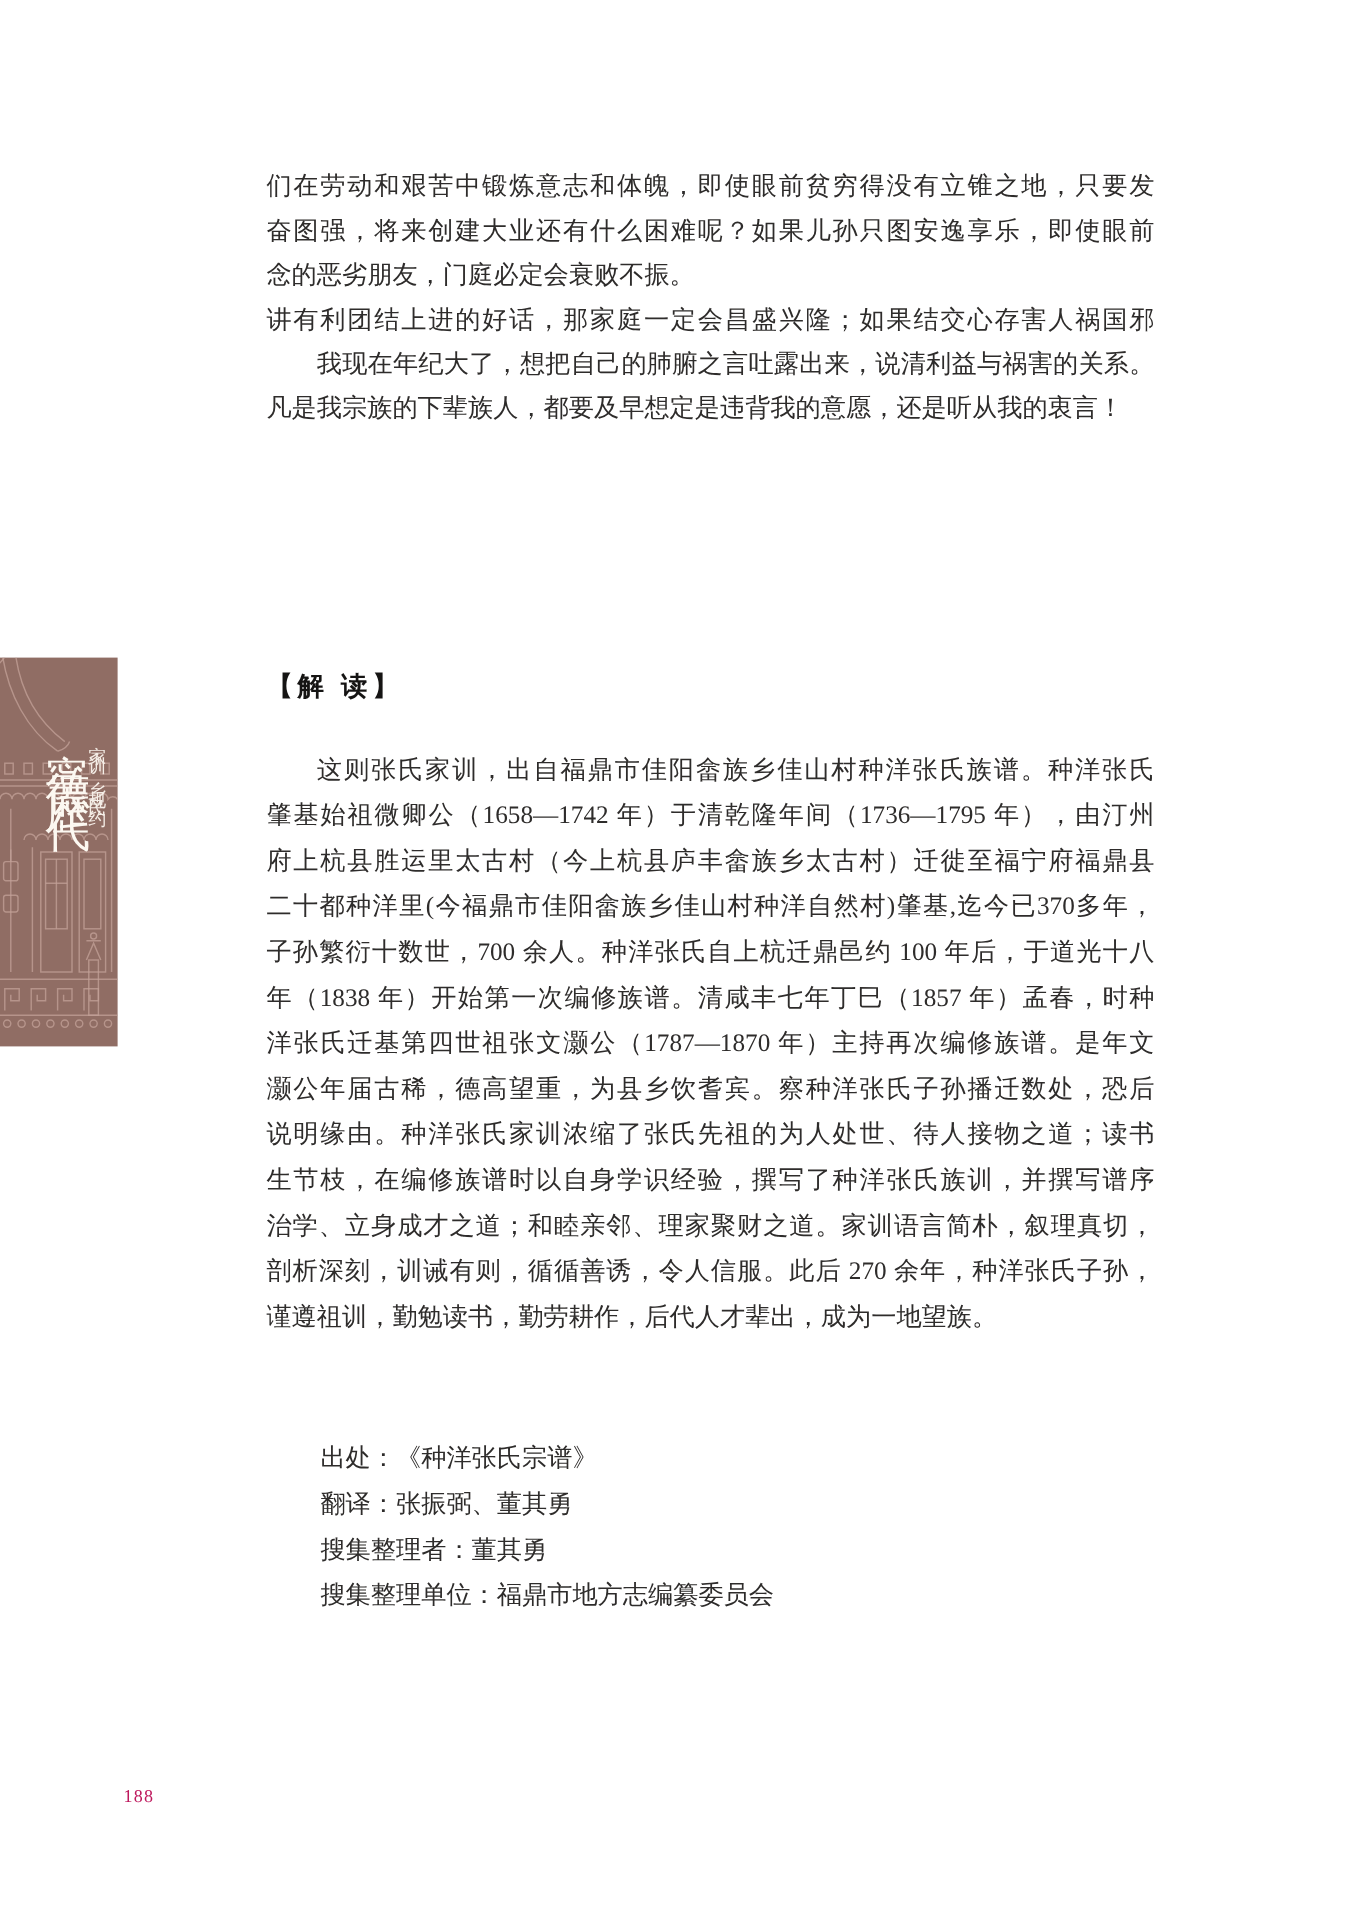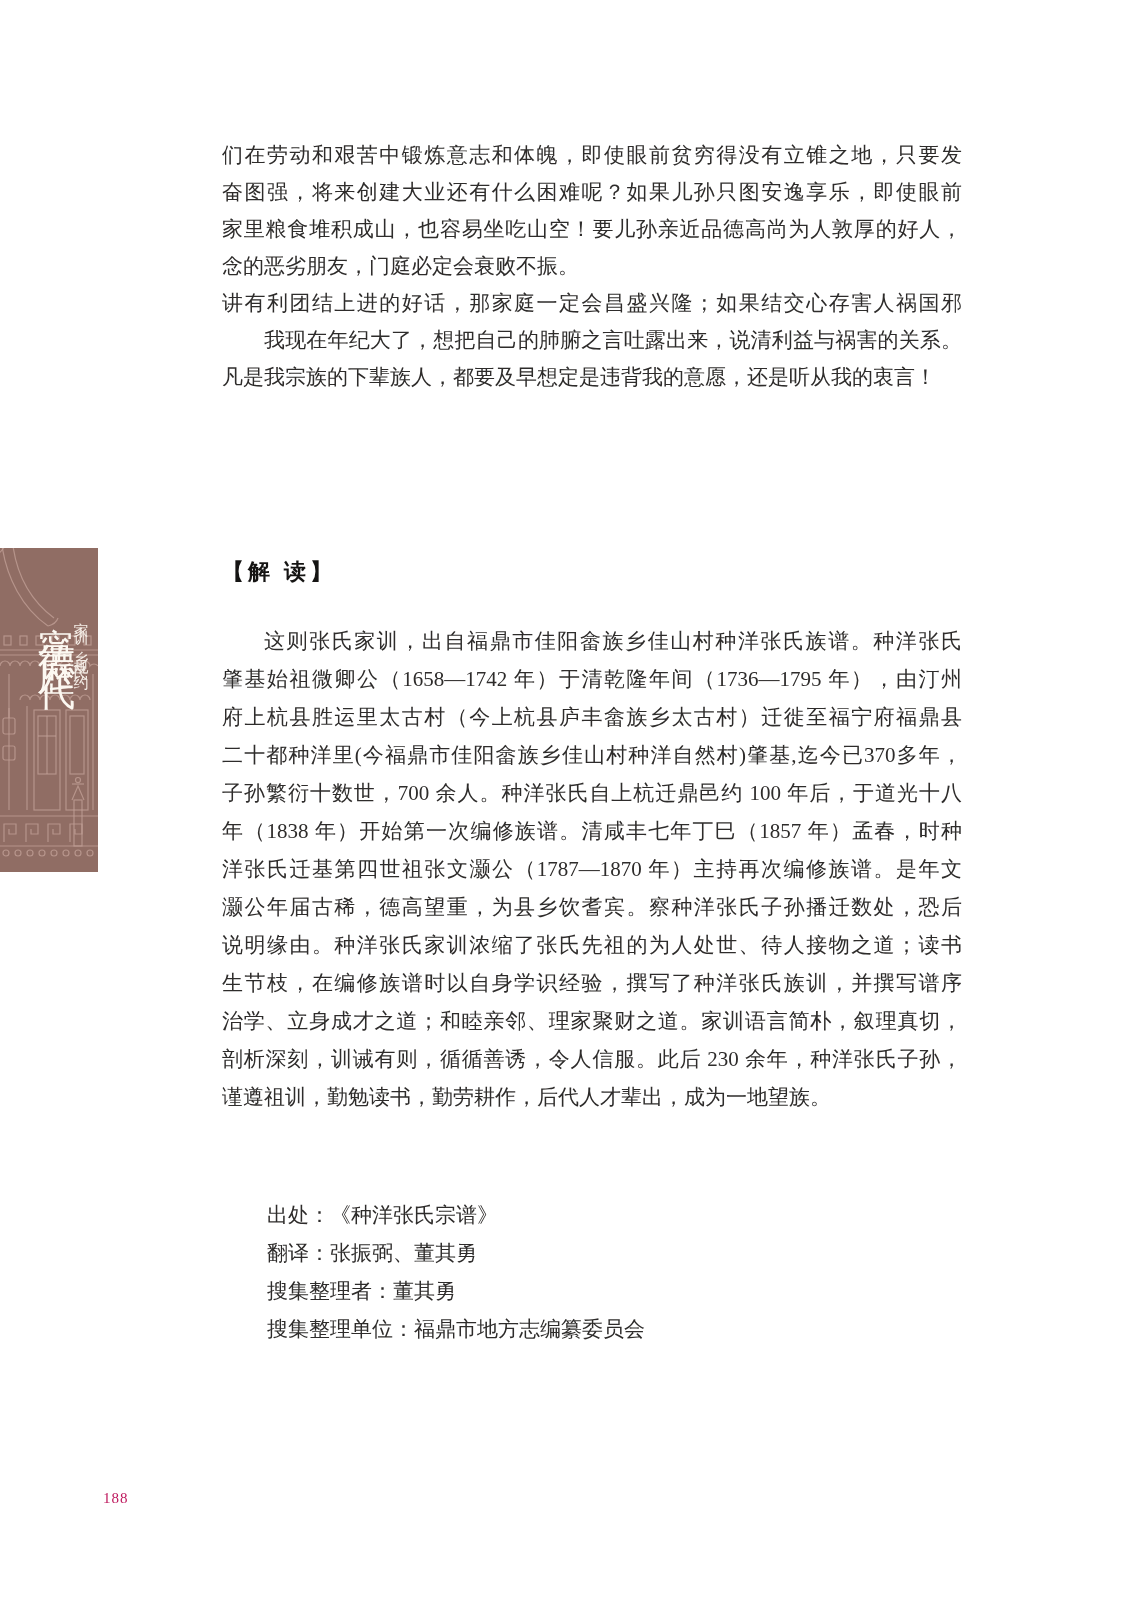--- a/index.html
+++ b/index.html
@@ -81,42 +81,41 @@
   }
 </style>
 </head>
 <body>
 
 <div class="page">
 
   <div class="main-col block-body" style="position:absolute;">
     <div class="line">们在劳动和艰苦中锻炼意志和体魄，即使眼前贫穷得没有立锥之地，只要发</div>
     <div class="line">奋图强，将来创建大业还有什么困难呢？如果儿孙只图安逸享乐，即使眼前</div>
-    <div class="line">家里粮食堆积成山，也容易坐吃山空！要儿孙亲近品德高尚为人敦厚的好人，</div>
     <div class="line end">念的恶劣朋友，门庭必定会衰败不振。</div>
     <div class="line">讲有利团结上进的好话，那家庭一定会昌盛兴隆；如果结交心存害人祸国邪</div>
     <div class="line ind">我现在年纪大了，想把自己的肺腑之言吐露出来，说清利益与祸害的关系。</div>
     <div class="line end">凡是我宗族的下辈族人，都要及早想定是违背我的意愿，还是听从我的衷言！</div>
   </div>
 
   <div class="section-header">【解 读】</div>
 
   <div class="main-col interp" style="position:absolute;">
     <div class="line ind">这则张氏家训，出自福鼎市佳阳畲族乡佳山村种洋张氏族谱。种洋张氏</div>
     <div class="line">肇基始祖微卿公（1658—1742 年）于清乾隆年间（1736—1795 年），由汀州</div>
     <div class="line">府上杭县胜运里太古村（今上杭县庐丰畲族乡太古村）迁徙至福宁府福鼎县</div>
     <div class="line">二十都种洋里(今福鼎市佳阳畲族乡佳山村种洋自然村)肇基,迄今已370多年，</div>
     <div class="line">子孙繁衍十数世，700 余人。种洋张氏自上杭迁鼎邑约 100 年后，于道光十八</div>
     <div class="line">年（1838 年）开始第一次编修族谱。清咸丰七年丁巳（1857 年）孟春，时种</div>
     <div class="line">洋张氏迁基第四世祖张文灏公（1787—1870 年）主持再次编修族谱。是年文</div>
     <div class="line">灏公年届古稀，德高望重，为县乡饮耆宾。察种洋张氏子孙播迁数处，恐后</div>
     <div class="line">说明缘由。种洋张氏家训浓缩了张氏先祖的为人处世、待人接物之道；读书</div>
     <div class="line">生节枝，在编修族谱时以自身学识经验，撰写了种洋张氏族训，并撰写谱序</div>
     <div class="line">治学、立身成才之道；和睦亲邻、理家聚财之道。家训语言简朴，叙理真切，</div>
-    <div class="line">剖析深刻，训诫有则，循循善诱，令人信服。此后 230 余年，种洋张氏子孙，</div>
+    <div class="line">剖析深刻，训诫有则，循循善诱，令人信服。此后 270 余年，种洋张氏子孙，</div>
     <div class="line end">谨遵祖训，勤勉读书，勤劳耕作，后代人才辈出，成为一地望族。</div>
   </div>
 
   <div class="attribution">
     <div class="line">出处：《种洋张氏宗谱》</div>
     <div class="line">翻译：张振弼、董其勇</div>
     <div class="line">搜集整理者：董其勇</div>
     <div class="line">搜集整理单位：福鼎市地方志编纂委员会</div>
   </div>
 

